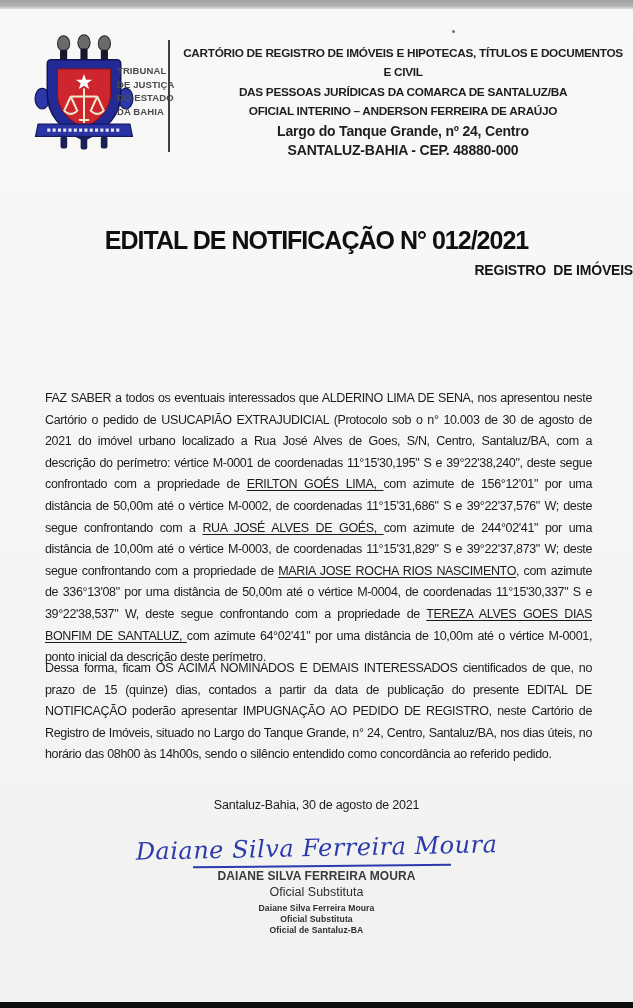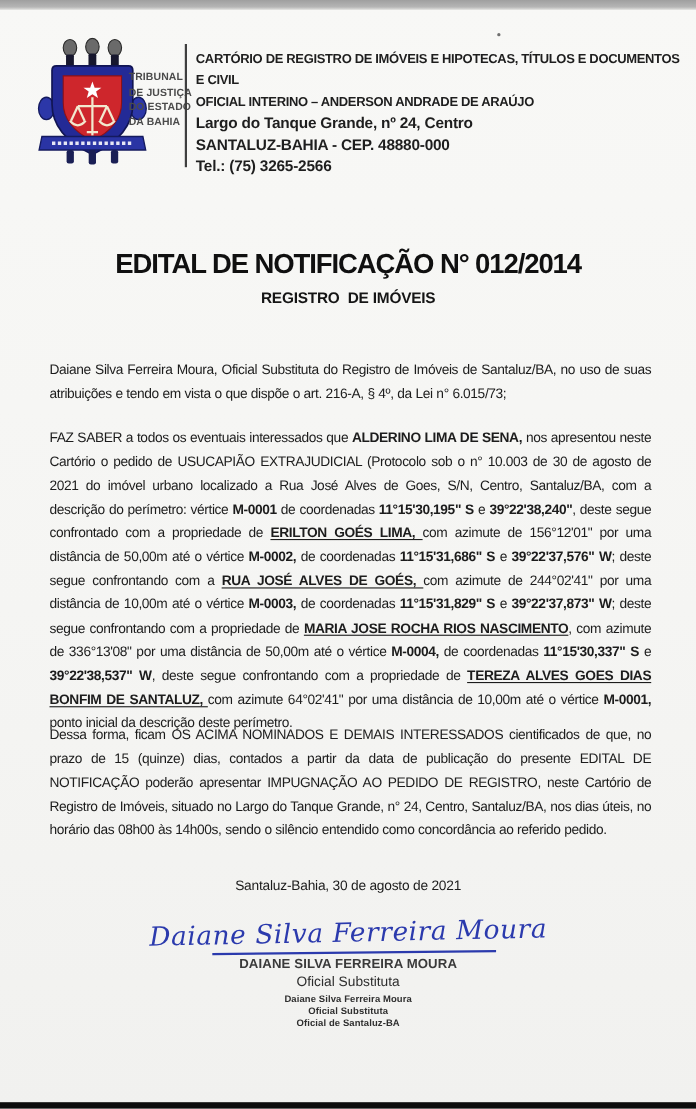--- a/index.html
+++ b/index.html
@@ -35,51 +35,51 @@
     position: absolute; left: 101px; top: 64px;
     font-size: 9.5px; font-weight: bold; line-height: 13.5px;
     color: #4b4b4b; letter-spacing: 0.1px; margin-left: 16px;
   }
   .header-divider {
     position: absolute; left: 168px; top: 40px; width: 2px; height: 112px;
     background: #3f3f3f;
   }
   .header-text {
     position: absolute; left: 178px; top: 44px; width: 450px;
-    text-align: left; color: #1e1e1e;
+    text-align: center; color: #1e1e1e;
   }
   .header-line-lg {
     font-size: 11.8px; font-weight: bold; line-height: 19.4px; letter-spacing: -0.3px;
   }
   .header-line-sm {
     font-size: 14px; font-weight: bold; line-height: 19.4px; letter-spacing: -0.2px;
   }
 
   
   .doc-title {
     position: absolute; left: 0; top: 226px; width: 633px;
     text-align: center; font-size: 25px; font-weight: bold;
     letter-spacing: -1px; color: #101010;
   }
   .doc-subtitle {
     position: absolute; left: 0; top: 262px; width: 633px;
-    text-align: center; font-size: 14px; font-weight: bold;
+    text-align: right; font-size: 14px; font-weight: bold;
     letter-spacing: -0.2px; color: #151515; white-space: pre;
   }
 
   
   .para {
     position: absolute; left: 45px; width: 547px;
     font-size: 12.5px; letter-spacing: -0.35px; word-spacing: 0.2px;
     line-height: 21.6px; text-align: justify; color: #1c1c1c;
   }
   .para-1 { top: 326px; }
   .para-2 { top: 388px; }
   .para-3 { top: 658px; }
-  .para .b { font-weight: bold; }
+  .para .b { font-weight: normal; }
   .para .u { text-decoration: underline; text-underline-offset: 2px; }
 
   
   .dateline {
     position: absolute; left: 0; top: 798px; width: 633px;
     text-align: center; font-size: 12.5px; letter-spacing: -0.2px; color: #1c1c1c;
   }
   .signature-script {
     position: absolute; left: 0; top: 834px; width: 633px;
     text-align: center;
@@ -171,33 +171,32 @@
       <div class="logo-caption-line">DE JUSTIÇA</div>
       <div class="logo-caption-line">DO ESTADO</div>
       <div class="logo-caption-line">DA BAHIA</div>
     </div>
 
   <div class="header-divider"></div>
 
   <div class="header-text">
     <div>
         <div class="header-line-lg">CARTÓRIO DE REGISTRO DE IMÓVEIS E HIPOTECAS, TÍTULOS E DOCUMENTOS E CIVIL</div>
-        <div class="header-line-lg">OFICIAL INTERINO – ANDERSON ANDRADE DE ARAÚJO</div>
+        <div class="header-line-lg">DAS PESSOAS JURÍDICAS DA COMARCA DE SANTALUZ/BA</div>
+        <div class="header-line-lg">OFICIAL INTERINO – ANDERSON FERREIRA DE ARAÚJO</div>
       </div>
     <div>
         <div class="header-line-sm">Largo do Tanque Grande, nº 24, Centro</div>
         <div class="header-line-sm">SANTALUZ-BAHIA - CEP. 48880-000</div>
-        <div class="header-line-sm">Tel.: (75) 3265-2566</div>
       </div>
   </div>
 
-  <div class="doc-title">EDITAL DE NOTIFICAÇÃO N° 012/2014</div>
+  <div class="doc-title">EDITAL DE NOTIFICAÇÃO N° 012/2021</div>
   <div class="doc-subtitle">REGISTRO  DE IMÓVEIS</div>
 
-  <div class="para para-1"><span>Daiane Silva Ferreira Moura, Oficial Substituta do Registro de Imóveis de Santaluz/BA, no uso de suas atribuições e tendo em vista o que dispõe o art. 216-A, § 4º, da Lei n° 6.015/73;</span></div>
   <div class="para para-2"><span>FAZ SABER a todos os eventuais interessados que </span><span class="b">ALDERINO LIMA DE SENA,</span><span> nos apresentou neste Cartório o pedido de USUCAPIÃO EXTRAJUDICIAL (Protocolo sob o n° 10.003 de 30 de agosto de 2021 do imóvel urbano localizado a Rua José Alves de Goes, S/N, Centro, Santaluz/BA, com a descrição do perímetro: vértice </span><span class="b">M-0001</span><span> de coordenadas </span><span class="b">11°15'30,195" S</span><span> e </span><span class="b">39°22'38,240"</span><span>, deste segue confrontado com a propriedade de </span><span class="b u">ERILTON GOÉS LIMA, </span><span>com azimute de 156°12'01" por uma distância de 50,00m até o vértice </span><span class="b">M-0002,</span><span> de coordenadas </span><span class="b">11°15'31,686" S</span><span> e </span><span class="b">39°22'37,576" W</span><span>; deste segue confrontando com a </span><span class="b u">RUA JOSÉ ALVES DE GOÉS, </span><span>com azimute de 244°02'41" por uma distância de 10,00m até o vértice </span><span class="b">M-0003,</span><span> de coordenadas </span><span class="b">11°15'31,829" S</span><span> e </span><span class="b">39°22'37,873" W</span><span>; deste segue confrontando com a propriedade de </span><span class="b u">MARIA JOSE ROCHA RIOS NASCIMENTO</span><span>, com azimute de 336°13'08" por uma distância de 50,00m até o vértice </span><span class="b">M-0004,</span><span> de coordenadas </span><span class="b">11°15'30,337" S</span><span> e </span><span class="b">39°22'38,537" W</span><span>, deste segue confrontando com a propriedade de </span><span class="b u">TEREZA ALVES GOES DIAS BONFIM DE SANTALUZ, </span><span>com azimute 64°02'41" por uma distância de 10,00m até o vértice </span><span class="b">M-0001,</span><span> ponto inicial da descrição deste perímetro.</span></div>
   <div class="para para-3"><span>Dessa forma, ficam OS ACIMA NOMINADOS E DEMAIS INTERESSADOS cientificados de que, no prazo de 15 (quinze) dias, contados a partir da data de publicação do presente EDITAL DE NOTIFICAÇÃO poderão apresentar IMPUGNAÇÃO AO PEDIDO DE REGISTRO, neste Cartório de Registro de Imóveis, situado no Largo do Tanque Grande, n° 24, Centro, Santaluz/BA, nos dias úteis, no horário das 08h00 às 14h00s, sendo o silêncio entendido como concordância ao referido pedido.</span></div>
 
   <div class="dateline">Santaluz-Bahia, 30 de agosto de 2021</div>
 
   <div class="signature-script">Daiane Silva Ferreira Moura</div>
   <div class="signature-rule"></div>
 
   <div class="signatory-name">DAIANE SILVA FERREIRA MOURA</div>
   <div class="signatory-title">Oficial Substituta</div>

